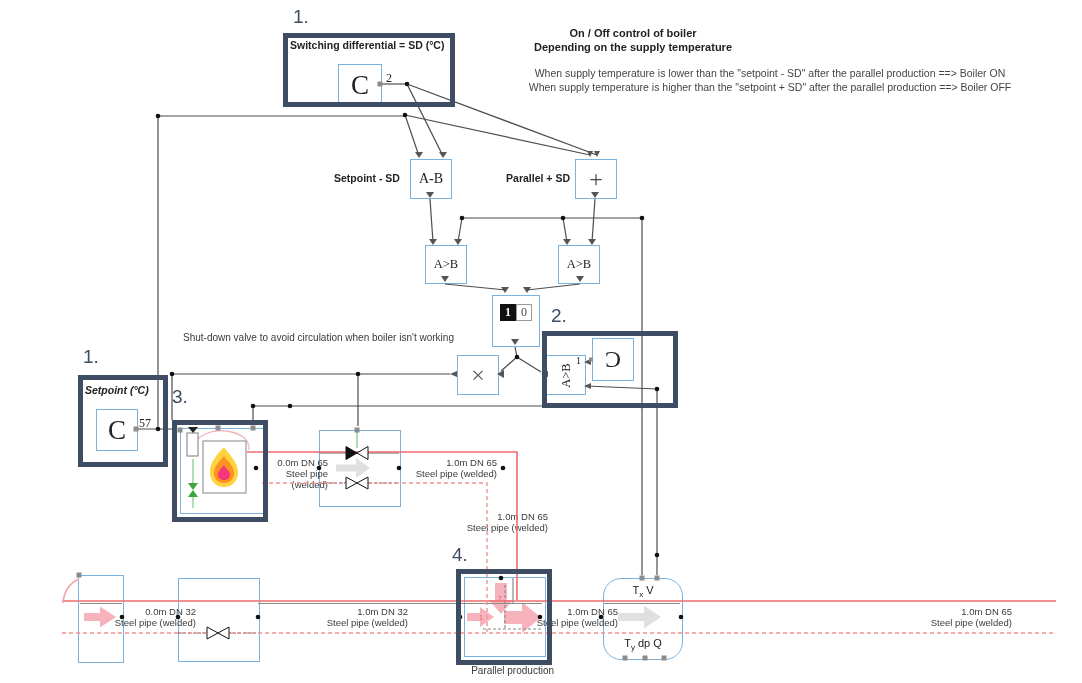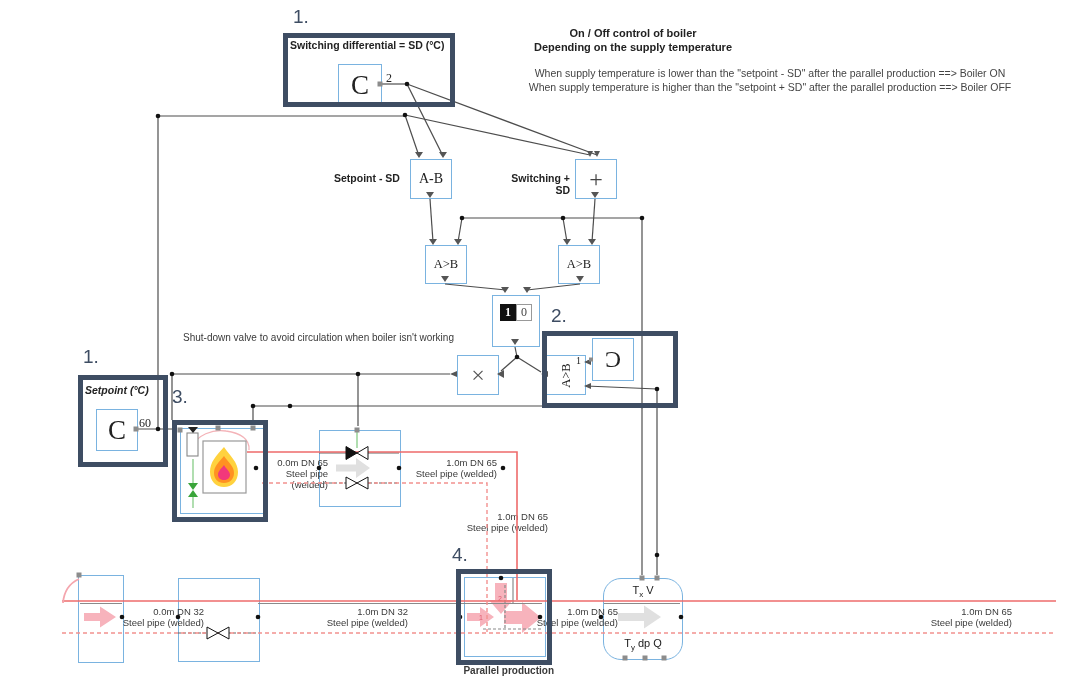--- a/index.html
+++ b/index.html
@@ -60,28 +60,28 @@
   <div class="boldlbl" style="left:85px;top:384px;font-style:italic;">Setpoint (°C)</div>
 
   <div class="blk" style="left:338px;top:64px;width:42px;height:40px;">
     <span class="glyph" style="font-size:27px;">C</span>
   </div>
   <div class="valtxt" style="left:386px;top:71px;">2</div>
 
   <div class="blk" style="left:96px;top:409px;width:40px;height:40px;">
     <span class="glyph" style="font-size:27px;">C</span>
   </div>
-  <div class="valtxt" style="left:139px;top:416px;">60</div>
+  <div class="valtxt" style="left:139px;top:416px;">57</div>
 
   <div class="boldlbl" style="left:328px;top:172px;width:78px;text-align:center;">Setpoint - SD</div>
   <div class="blk" style="left:410px;top:159px;width:40px;height:38px;">
     <span class="glyph" style="font-size:14px;">A-B</span>
   </div>
 
-  <div class="boldlbl" style="left:494px;top:172px;width:76px;text-align:right;">Switching + SD</div>
+  <div class="boldlbl" style="left:494px;top:172px;width:76px;text-align:right;">Parallel + SD</div>
   <div class="blk" style="left:575px;top:159px;width:40px;height:38px;">
     <span class="glyph" style="font-size:24px;font-weight:300;color:#444;">+</span>
   </div>
 
   <div class="blk" style="left:425px;top:245px;width:40px;height:37px;">
     <span class="glyph" style="font-size:12.5px;">A&gt;B</span>
   </div>
   <div class="blk" style="left:558px;top:245px;width:40px;height:37px;">
     <span class="glyph" style="font-size:12.5px;">A&gt;B</span>
   </div>
@@ -121,37 +121,37 @@
       <div>Steel pipe (welded)</div>
   </div>
   <div class="pipelbl" style="left:405px;top:457px;width:92px;">
     <div>1.0m DN 65</div>
       <div>Steel pipe (welded)</div>
   </div>
   <div class="pipelbl" style="left:456px;top:511px;width:92px;">
     <div>1.0m DN 65</div>
       <div>Steel pipe (welded)</div>
   </div>
-  <div class="pipelbl" style="left:114px;top:606px;width:90px;">
+  <div class="pipelbl" style="left:106px;top:606px;width:90px;">
     <div>0.0m DN 32</div>
       <div>Steel pipe (welded)</div>
   </div>
   <div class="pipelbl" style="left:316px;top:606px;width:92px;">
     <div>1.0m DN 32</div>
       <div>Steel pipe (welded)</div>
   </div>
   <div class="pipelbl" style="left:528px;top:606px;width:90px;">
     <div>1.0m DN 65</div>
       <div>Steel pipe (welded)</div>
   </div>
   <div class="pipelbl" style="left:920px;top:606px;width:92px;">
     <div>1.0m DN 65</div>
       <div>Steel pipe (welded)</div>
   </div>
-  <div class="pipelbl" style="left:450px;top:665px;width:104px;font-weight:bold;font-size:10px;">Parallel production</div>
+  <div class="pipelbl" style="left:450px;top:665px;width:104px;font-weight:normal;font-size:10px;">Parallel production</div>
 
   <svg class="wires" width="1082" height="683" viewBox="0 0 1082 683">
 
     <path d="M84,613 H100 V606.5 L116,617 L100,627.5 V621 H84 Z" fill="#f7b3bc"></path>
     <path d="M467,613 H480 V607 L494,617 L480,627 V621 H467 Z" fill="#f7b3bc"></path>
     <path d="M495,583 V600 H489 L501,614 L513,600 H507 V583 Z" fill="#f7b3bc"></path>
     <path d="M504,611 H522 V602 L541,617.5 L522,633 V624 H504 Z" fill="#f7b3bc"></path>
     <text x="479" y="620" font-size="7" fill="#e05a70">1</text>
     <text x="498" y="601" font-size="7" fill="#e05a70">2</text>
 

